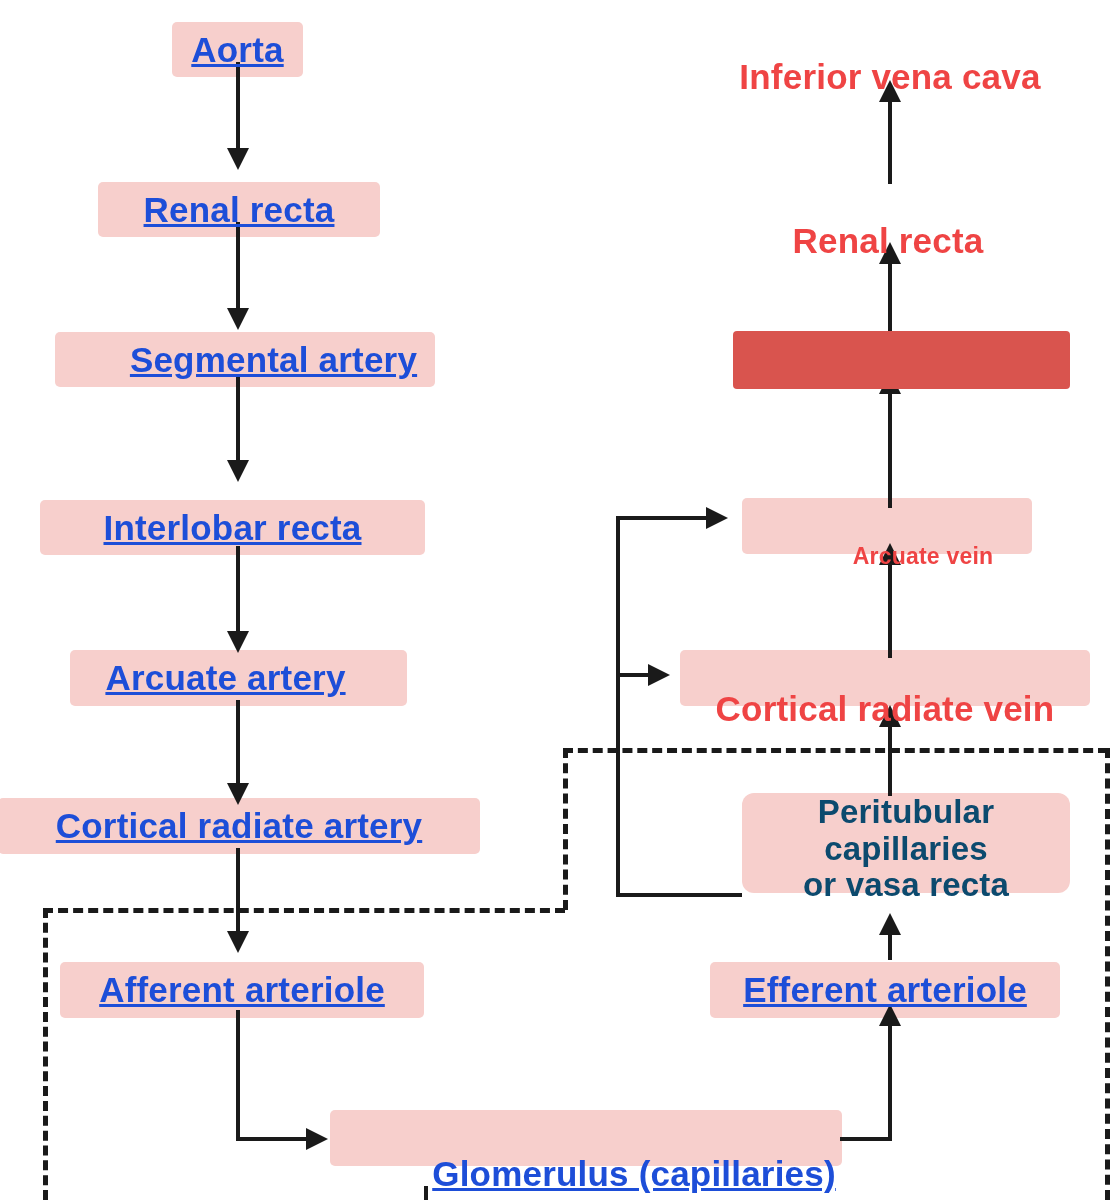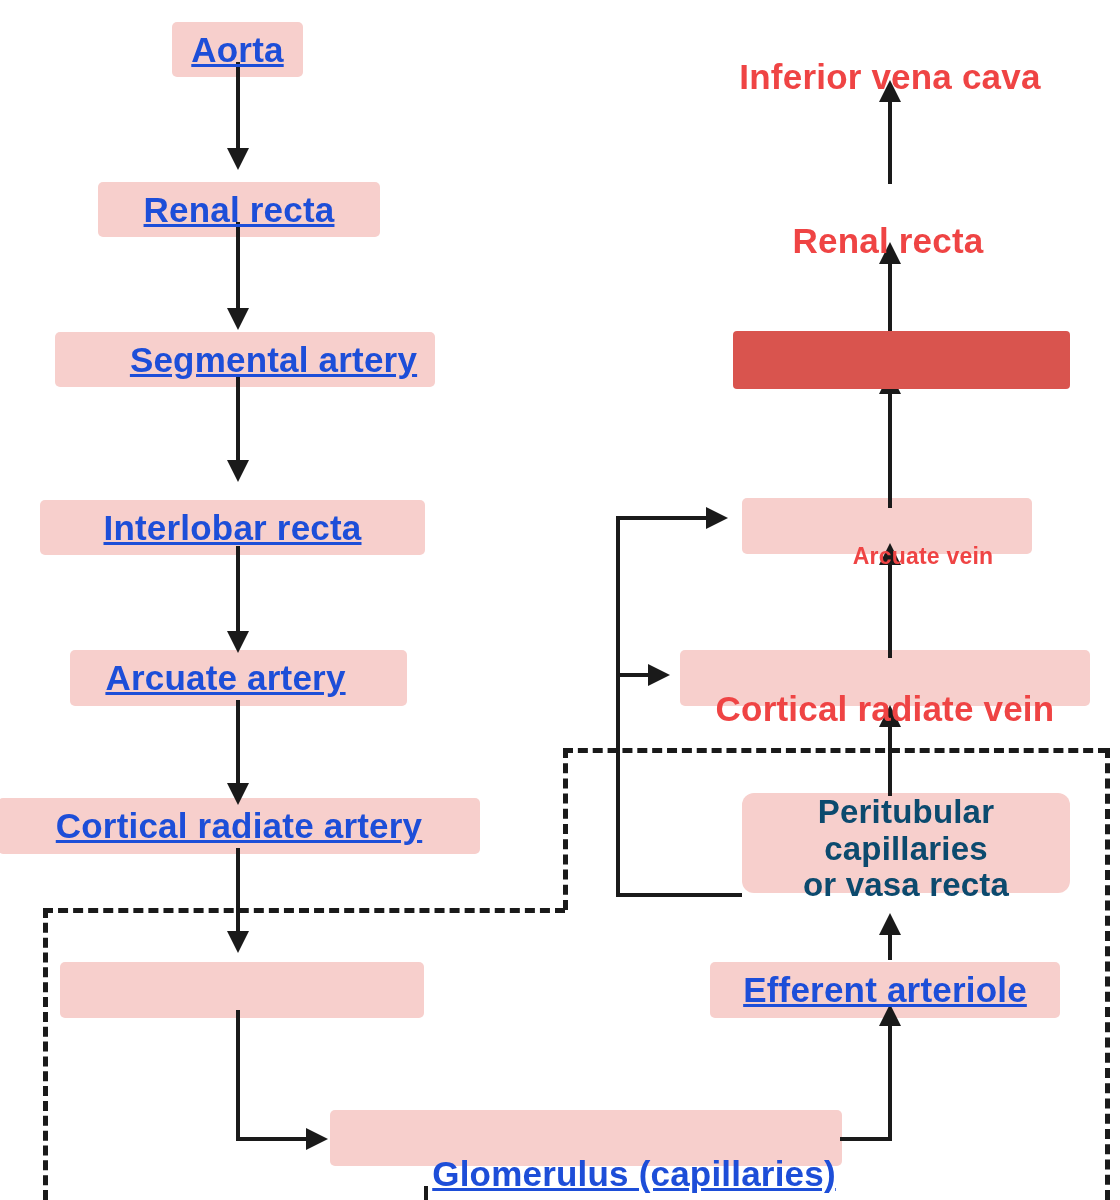--- a/index.html
+++ b/index.html
@@ -114,20 +114,21 @@
   <div class="ln vline" style="left:236px;top:700px;width:4px;height:90px;"></div>
   <div class="ah ah-down" style="left:227px;top:783px;"></div>
 
   <div class="hl" style="left:-2px;top:798px;width:482px;height:56px;"></div>
   <div class="node artery" style="left:-2px;top:798px;width:482px;height:56px;font-size:35px;">Cortical radiate artery</div>
 
   <div class="ln vline" style="left:236px;top:848px;width:4px;height:90px;"></div>
   <div class="ah ah-down" style="left:227px;top:931px;"></div>
 
   <div class="hl" style="left:60px;top:962px;width:364px;height:56px;"></div>
+  <div class="node artery" style="left:60px;top:962px;width:364px;height:56px;font-size:35px;">Afferent arteriole</div>
 
   <div class="ln vline" style="left:236px;top:1010px;width:4px;height:131px;"></div>
   <div class="ln hline" style="left:236px;top:1137px;width:84px;height:4px;"></div>
   <div class="ah ah-right" style="left:306px;top:1128px;"></div>
 
   <div class="hl" style="left:330px;top:1110px;width:512px;height:56px;"></div>
   <div class="node artery" style="left:330px;top:1140px;width:512px;height:68px;font-size:35px;margin-left:48px;">Glomerulus (capillaries)</div>
 
   <div class="ln vline" style="left:424px;top:1186px;width:4px;height:14px;"></div>
 

